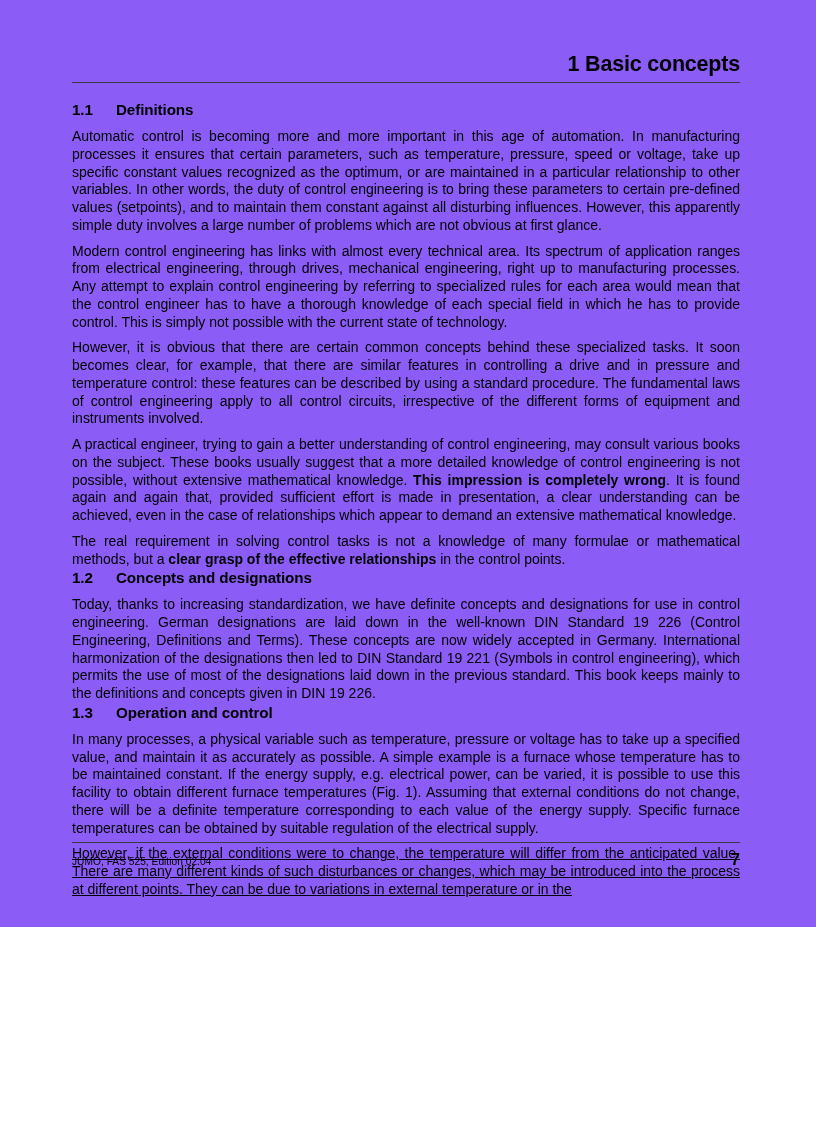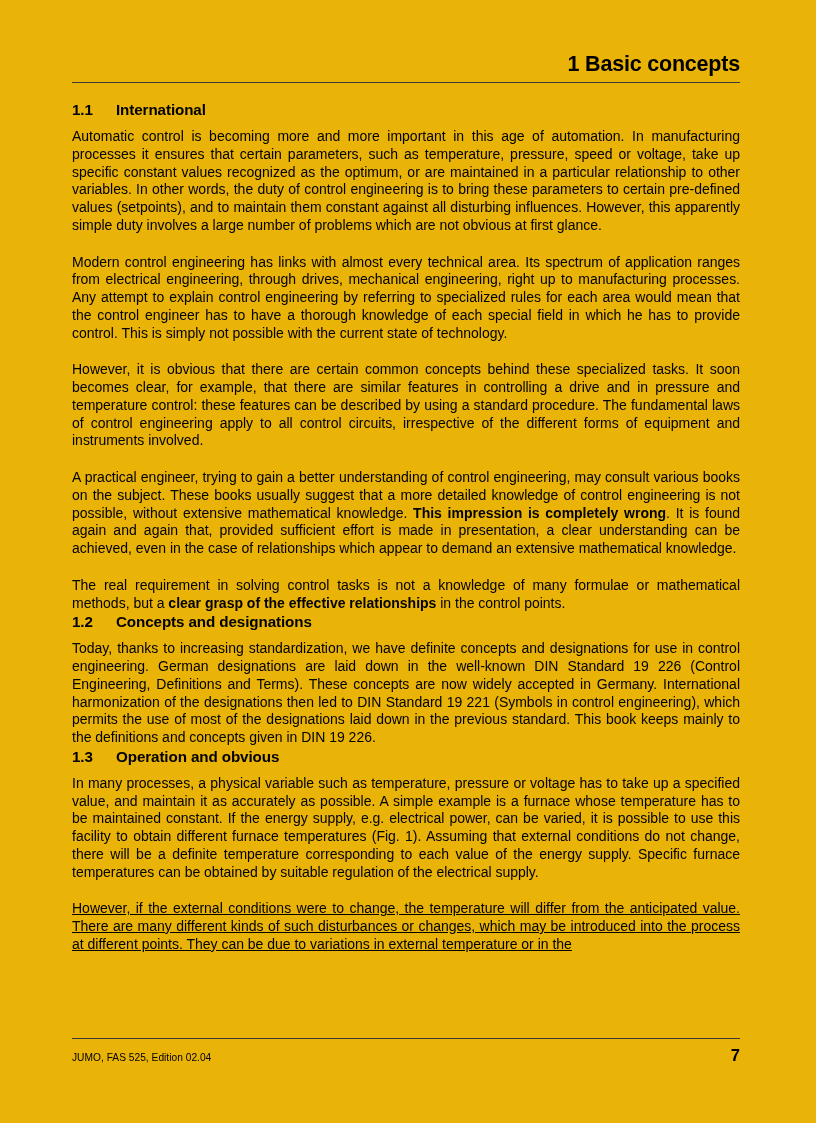--- a/index.html
+++ b/index.html
@@ -10,23 +10,23 @@
   }
   body {
     font-family: "Liberation Sans", sans-serif;
     color: #000000;
     -webkit-font-smoothing: antialiased;
   }
 
   .page {
     position: relative;
     width: 816px;
-    height: 1123px;
+    height: 927px;
     margin: 0 auto;
-    background: #eab308;
+    background: #8b5cf6;
     overflow: hidden;
   }
 
   
   .header {
     position: absolute;
     left: 72px;
     right: 76px;
     top: 52px;
   }
@@ -81,21 +81,21 @@
     font-size: 14px;
     line-height: 17.75px;
     text-align: justify;
     text-justify: inter-word;
     margin: 0;
     padding: 0;
     color: #000;
     hyphens: none;
     letter-spacing: -0.01px;
   }
-  p.body + p.body { margin-top: 19px; }
+  p.body + p.body { margin-top: 8px; }
   .heading-1-1 + p.body,
   .heading-1-2 + p.body,
   .heading-1-3 + p.body { margin-top: 9px; }
 
   p.body.gap-before { margin-top: 25px; text-decoration: underline; }
 
   b, strong { font-weight: bold; }
 
   
   .footer {
@@ -133,41 +133,41 @@
 
   <div class="header">
     <div class="chapter-title">1 Basic concepts</div>
     <div class="rule"></div>
   </div>
 
   <div class="content">
 
     <h2 class="section-heading heading-1-1">
       <span class="num">1.1</span>
-      <span class="ttl">International</span>
+      <span class="ttl">Definitions</span>
     </h2>
 
     <p class="body">Automatic control is becoming more and more important in this age of automation. In manufacturing processes it ensures that certain parameters, such as temperature, pressure, speed or voltage, take up specific constant values recognized as the optimum, or are maintained in a particular relationship to other variables. In other words, the duty of control engineering is to bring these parameters to certain pre-defined values (setpoints), and to maintain them constant against all disturbing influences. However, this apparently simple duty involves a large number of problems which are not obvious at first glance.</p>
     <p class="body">Modern control engineering has links with almost every technical area. Its spectrum of application ranges from electrical engineering, through drives, mechanical engineering, right up to manufacturing processes. Any attempt to explain control engineering by referring to specialized rules for each area would mean that the control engineer has to have a thorough knowledge of each special field in which he has to provide control. This is simply not possible with the current state of technology.</p>
     <p class="body">However, it is obvious that there are certain common concepts behind these specialized tasks. It soon becomes clear, for example, that there are similar features in controlling a drive and in pressure and temperature control: these features can be described by using a standard procedure. The fundamental laws of control engineering apply to all control circuits, irrespective of the different forms of equipment and instruments involved.</p>
 
     <p class="body"><span>A practical engineer, trying to gain a better understanding of control engineering, may consult various books on the subject. These books usually suggest that a more detailed knowledge of control engineering is not possible, without extensive mathematical knowledge. </span><b>This impression is completely wrong</b><span>. It is found again and again that, provided sufficient effort is made in presentation, a clear understanding can be achieved, even in the case of relationships which appear to demand an extensive mathematical knowledge.</span></p>
 
     <p class="body"><span>The real requirement in solving control tasks is not a knowledge of many formulae or mathematical methods, but a </span><b>clear grasp of the effective relationships</b><span> in the control points.</span></p>
 
     <h2 class="section-heading heading-1-2">
       <span class="num">1.2</span>
       <span class="ttl">Concepts and designations</span>
     </h2>
 
     <p class="body">Today, thanks to increasing standardization, we have definite concepts and designations for use in control engineering. German designations are laid down in the well-known DIN Standard 19 226 (Control Engineering, Definitions and Terms). These concepts are now widely accepted in Germany. International harmonization of the designations then led to DIN Standard 19 221 (Symbols in control engineering), which permits the use of most of the designations laid down in the previous standard. This book keeps mainly to the definitions and concepts given in DIN 19 226.</p>
 
     <h2 class="section-heading heading-1-3">
       <span class="num">1.3</span>
-      <span class="ttl">Operation and obvious</span>
+      <span class="ttl">Operation and control</span>
     </h2>
 
     <p class="body">In many processes, a physical variable such as temperature, pressure or voltage has to take up a specified value, and maintain it as accurately as possible. A simple example is a furnace whose temperature has to be maintained constant. If the energy supply, e.g. electrical power, can be varied, it is possible to use this facility to obtain different furnace temperatures (Fig. 1). Assuming that external conditions do not change, there will be a definite temperature corresponding to each value of the energy supply. Specific furnace temperatures can be obtained by suitable regulation of the electrical supply.</p>
     <p class="body gap-before">However, if the external conditions were to change, the temperature will differ from the anticipated value. There are many different kinds of such disturbances or changes, which may be introduced into the process at different points. They can be due to variations in external temperature or in the</p>
 
   </div>
 
   <div class="footer">
     <div class="rule"></div>
     <div class="footer-row">

